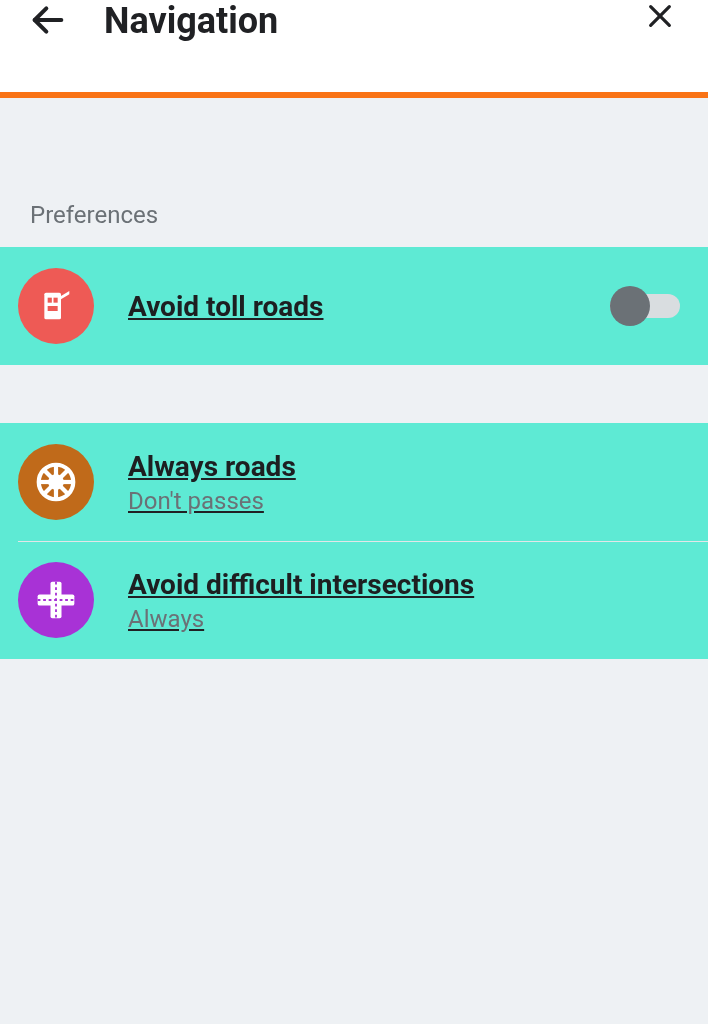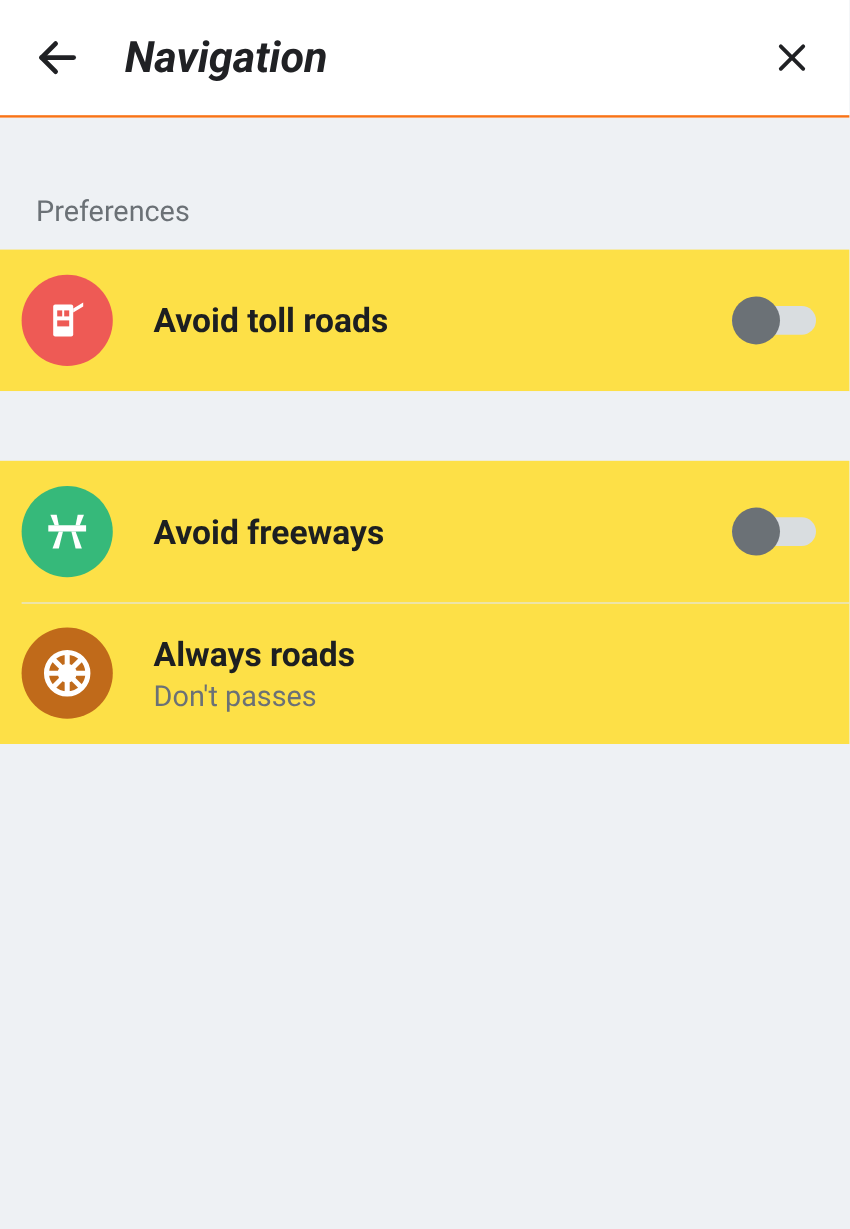--- a/index.html
+++ b/index.html
@@ -8,24 +8,23 @@
     background: #eef1f4;
     width: 708px;
     height: 1024px;
     overflow: hidden;
     color: #202124;
   }
   .header {
     background: #ffffff;
     height: 98px;
     display: flex;
-    align-items: center;
+    align-items: flex-start;
     padding: 0 28px 0 28px;
-    border-bottom: 2px solid #f97316;
-    font-style: italic;
+    border-bottom: 6px solid #f97316;
   }
   .header .back {
     width: 48px;
     display: flex;
     align-items: center;
     cursor: pointer;
   }
   .header .title {
     font-size: 36px;
     font-weight: 700;
@@ -37,23 +36,24 @@
     display: flex;
     justify-content: center;
     cursor: pointer;
   }
 
   .section-header {
     padding: 64px 30px 18px 30px;
     font-size: 24px;
     color: #6b7176;
     font-weight: 400;
+    margin-top: 39px;
   }
 
-  .list { background: #fde047; }
+  .list { background: #5eead4; text-decoration: underline; }
   .row {
     display: flex;
     align-items: center;
     min-height: 118px;
     padding: 0 28px 0 18px;
     position: relative;
   }
   .row + .row::before{
     content:"";
     position:absolute;
@@ -134,38 +134,20 @@
   </div>
 
 
 </div>
 
 <div class="gap"></div>
 
 <div class="list">
 
 
-  <div class="row">
-    <div class="icon-badge" style="background:#36b97a">
-      <svg width="42" height="42" viewBox="0 0 24 24" fill="#ffffff">
-        <path d="M3 9 H21 V12 H3 Z"></path>
-        <path d="M6 9 L4 4 H7 L8 9 Z"></path>
-        <path d="M18 9 L20 4 H17 L16 9 Z"></path>
-        <path d="M8 12 L5 20 H8 L10 12 Z"></path>
-        <path d="M16 12 L19 20 H16 L14 12 Z"></path>
-      </svg>
-    </div>
-    <div class="row-text">
-      <div class="row-title">Avoid freeways</div>
-    </div>
-    <div class="toggle">
-      <div class="track"></div>
-        <div class="knob"></div>
-    </div>
-  </div>
 
   <div class="row">
     <div class="icon-badge" style="background:#c06a1a">
       <svg width="46" height="46" viewBox="0 0 24 24" fill="none" stroke="#ffffff" stroke-width="2.2">
         <circle cx="12" cy="12" r="9"></circle>
         <circle cx="12" cy="12" r="3" fill="#ffffff"></circle>
         <line x1="12" y1="3" x2="12" y2="9"></line>
         <line x1="12" y1="15" x2="12" y2="21"></line>
         <line x1="3" y1="12" x2="9" y2="12"></line>
         <line x1="15" y1="12" x2="21" y2="12"></line>
@@ -174,16 +156,30 @@
         <line x1="18.4" y1="5.6" x2="14.2" y2="9.8"></line>
         <line x1="9.8" y1="14.2" x2="5.6" y2="18.4"></line>
       </svg>
     </div>
     <div class="row-text">
       <div class="row-title">Always roads</div>
       <div class="row-sub">Don't passes</div>
     </div>
   </div>
 
+  <div class="row">
+    <div class="icon-badge" style="background:#a832d6">
+      <svg width="44" height="44" viewBox="0 0 24 24" fill="#ffffff">
+        <rect x="9" y="2" width="6" height="20" rx="1"></rect>
+        <rect x="2" y="9" width="20" height="6" rx="1"></rect>
+        <line x1="12" y1="2" x2="12" y2="22" stroke="#a832d6" stroke-width="1" stroke-dasharray="1.5 1.5"></line>
+        <line x1="2" y1="12" x2="22" y2="12" stroke="#a832d6" stroke-width="1" stroke-dasharray="1.5 1.5"></line>
+      </svg>
+    </div>
+    <div class="row-text">
+      <div class="row-title">Avoid difficult intersections</div>
+      <div class="row-sub">Always</div>
+    </div>
+  </div>
 
 </div>
 
 <div class="gap-small"></div>
 
 </body></html>

